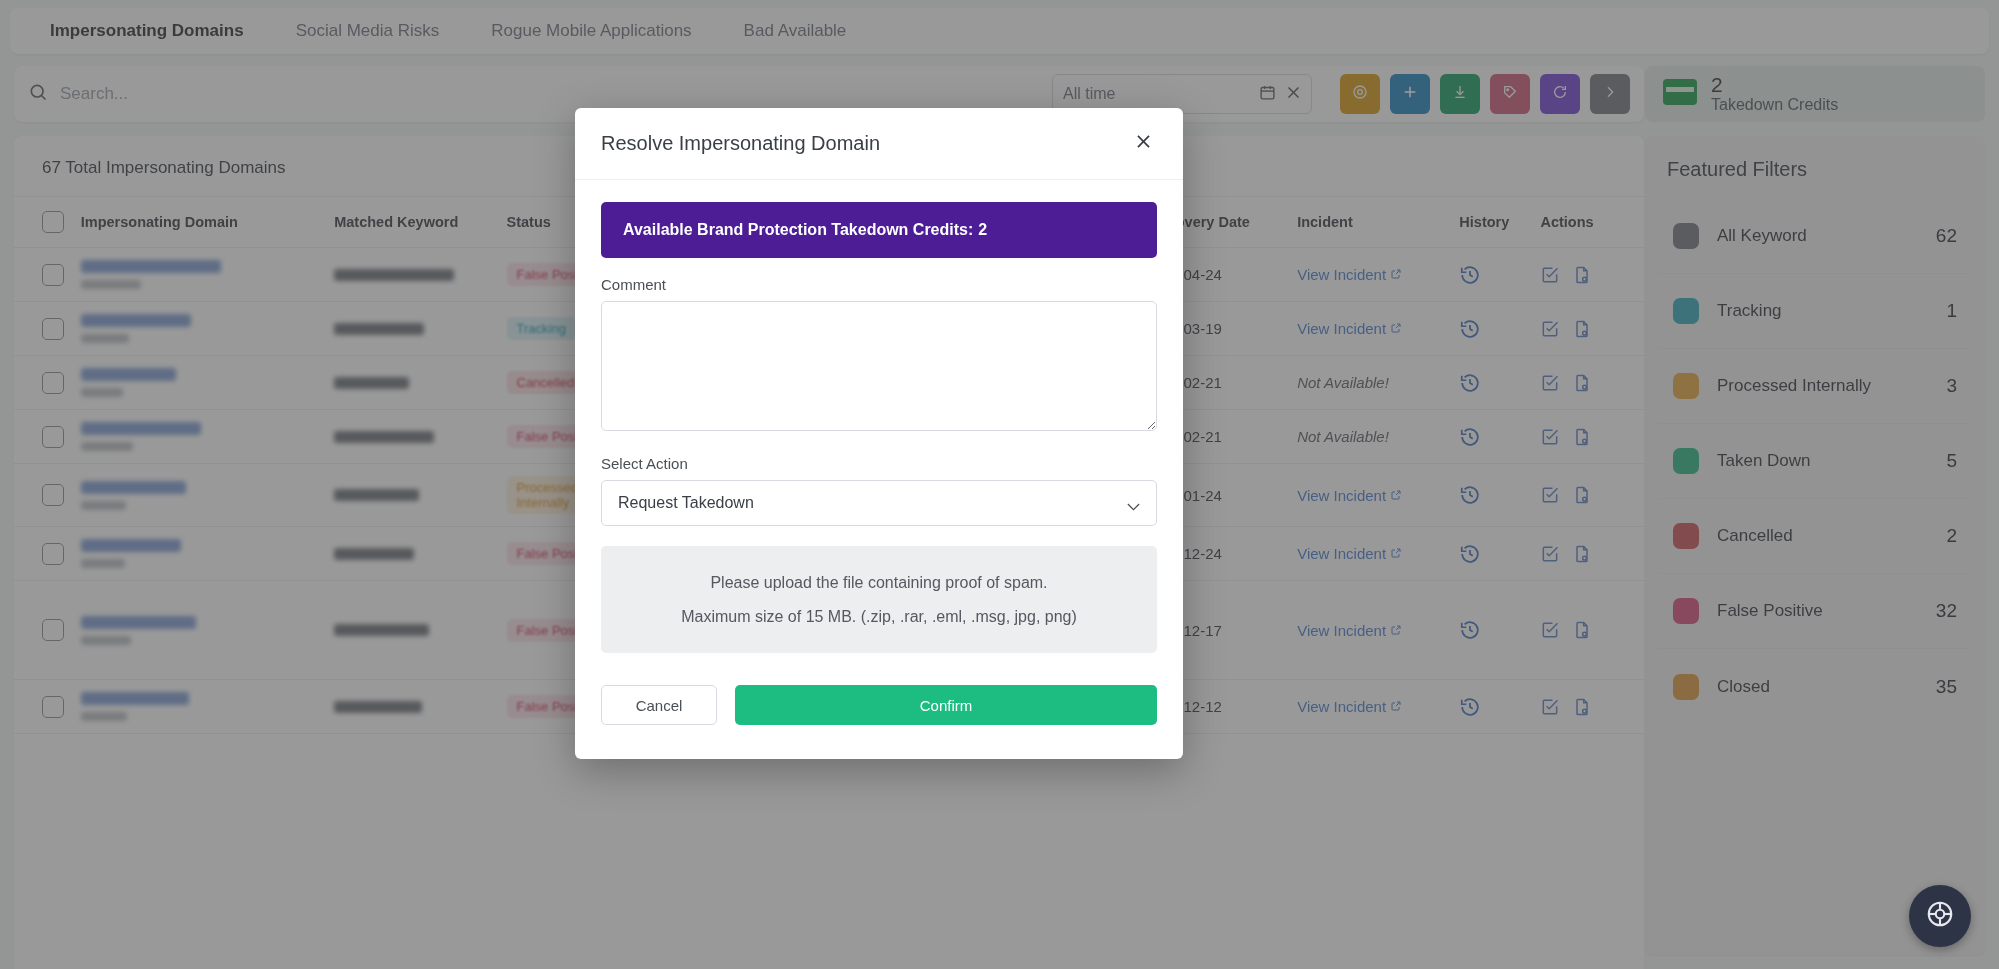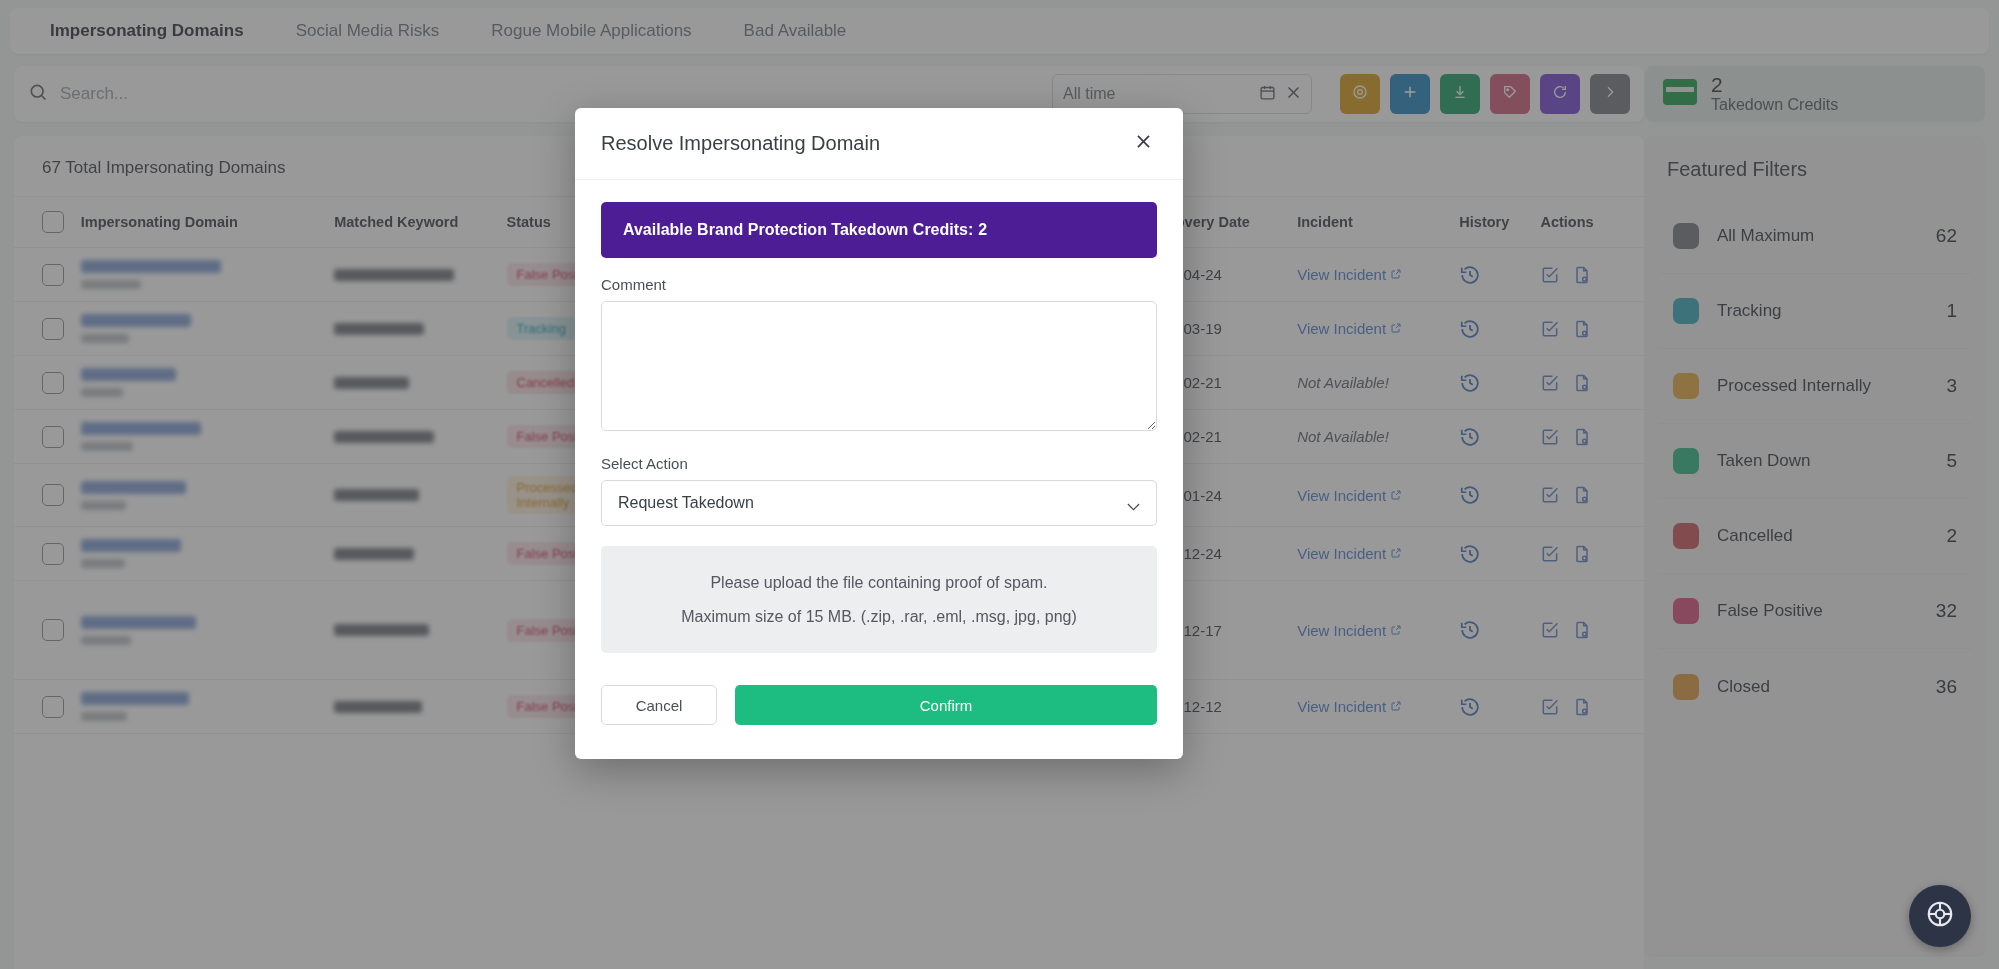--- a/index.html
+++ b/index.html
@@ -324,21 +324,21 @@
       <div class="credits-num">2</div>
       <div class="credits-label">Takedown Credits</div>
     </div>
   </div>
 
   <div class="filters-panel">
     <div class="filters-title">Featured Filters</div>
     <div class="filters-list" id="filters-list">
         <div class="filter-row">
           <span class="swatch" style="background:#74787f"></span>
-          <span class="filter-label">All Maximum</span>
+          <span class="filter-label">All Keyword</span>
           <span class="filter-count">62</span>
         </div>
         <div class="filter-row">
           <span class="swatch" style="background:#36a8bd"></span>
           <span class="filter-label">Tracking</span>
           <span class="filter-count">1</span>
         </div>
         <div class="filter-row">
           <span class="swatch" style="background:#e8a83c"></span>
           <span class="filter-label">Processed Internally</span>
@@ -355,21 +355,21 @@
           <span class="filter-count">2</span>
         </div>
         <div class="filter-row">
           <span class="swatch" style="background:#d94e7f"></span>
           <span class="filter-label">False Positive</span>
           <span class="filter-count">32</span>
         </div>
         <div class="filter-row">
           <span class="swatch" style="background:#e09a3c"></span>
           <span class="filter-label">Closed</span>
-          <span class="filter-count">36</span>
+          <span class="filter-count">35</span>
         </div>
       </div>
   </div>
 
   <div class="table-card">
     <div class="table-total">67 Total Impersonating Domains</div>
     <table class="grid">
       <thead>
         <tr>
           <th class="col-cb">

